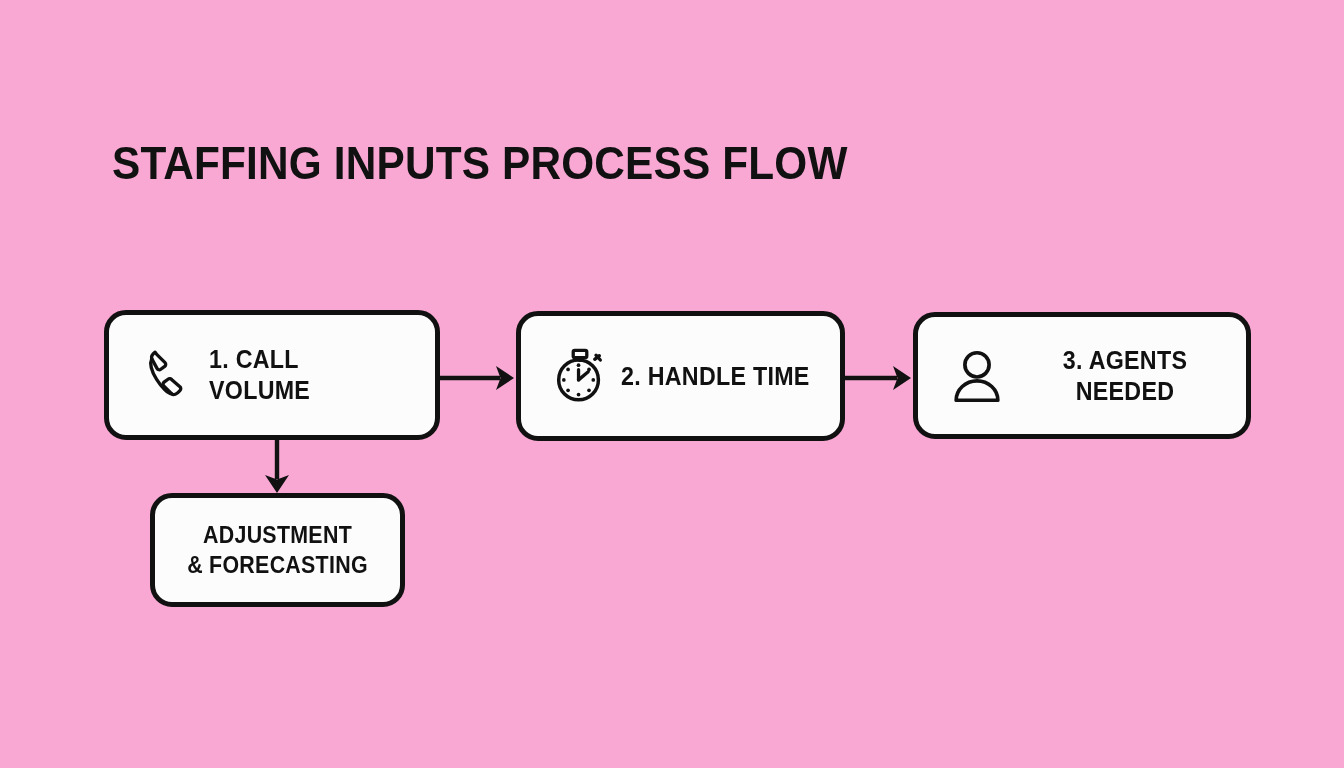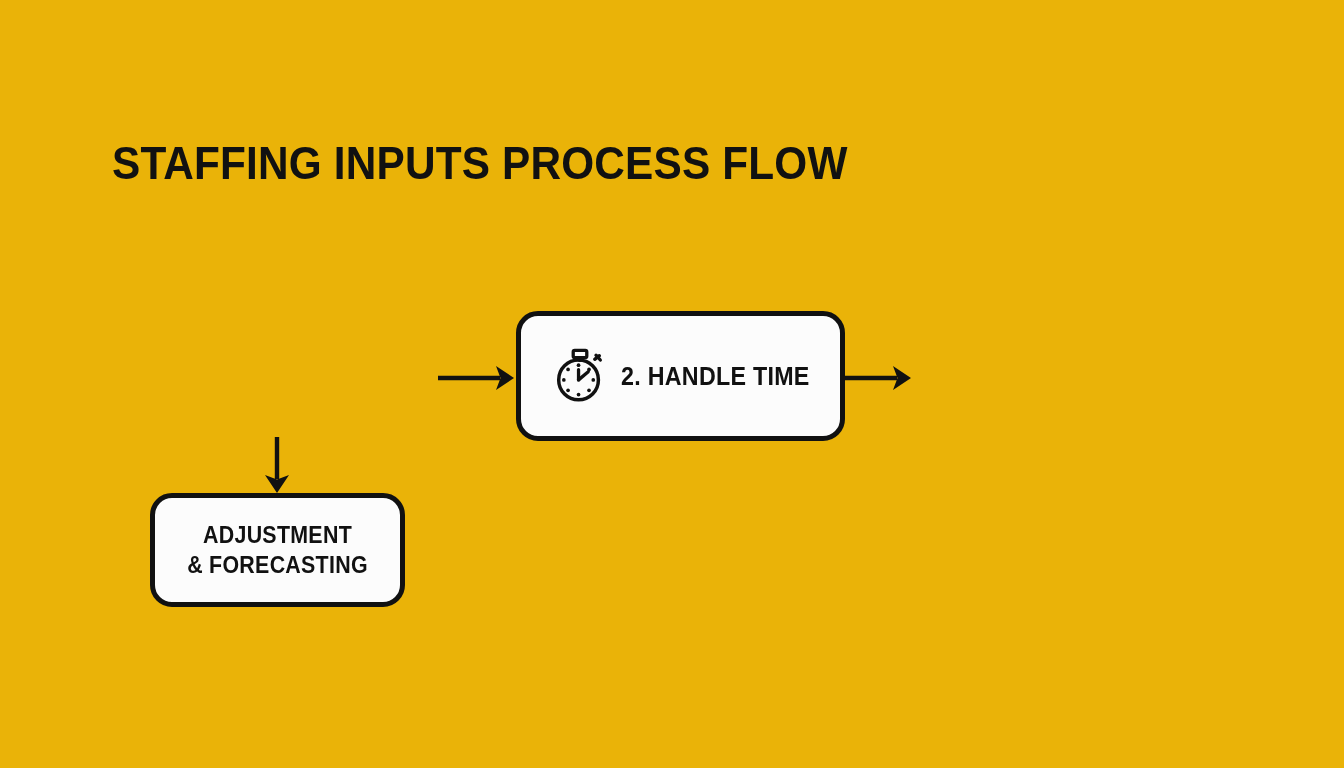--- a/index.html
+++ b/index.html
@@ -12,21 +12,21 @@
     height: 768px;
     background: #fcfcfc;
     font-family: "Liberation Sans", "DejaVu Sans", sans-serif;
     overflow: hidden;
     position: relative;
   }
   #canvas {
     position: relative;
     width: 1344px;
     height: 768px;
-    background: #eab308;
+    background: #f9a8d4;
   }
 
   
   .diagram-title {
     position: absolute;
     left: 112px;
     top: 135px;
     font-size: 46px;
     line-height: 56px;
     font-weight: 700;
@@ -113,20 +113,43 @@
   #arrow-2 { left: 843px; top: 358px; width: 74px; height: 40px; }
   #arrow-3 { left: 256px; top: 437px; width: 42px; height: 60px; }
 </style>
 </head>
 <body>
 
 <div id="canvas">
 
   <div class="diagram-title">STAFFING INPUTS PROCESS FLOW</div>
 
+  <div class="node" id="node-call-volume">
+    <div class="node-inner">
+      <span class="node-icon">
+        <svg viewBox="0 0 64 64" xmlns="http://www.w3.org/2000/svg">
+          <g transform="rotate(8 32 32)">
+            <path d="M15.5 10.5 C13.2 12.8 12.0 15.2 13.0 17.6
+                     L20.0 27.0 C20.9 28.2 22.7 28.3 23.8 27.2
+                     L27.4 23.6 C28.5 22.5 28.4 20.7 27.2 19.8
+                     L17.8 12.8 C16.9 12.1 16.1 11.2 15.5 10.5 Z" fill="none" stroke="#111111" stroke-width="3.4" stroke-linejoin="round" stroke-linecap="round"></path>
+            <path d="M36.6 36.4 C35.5 35.3 33.7 35.2 32.6 36.3
+                     L29.0 39.9 C27.9 41.0 28.0 42.8 29.2 43.7
+                     L38.6 50.7 C39.8 51.6 42.2 51.0 44.5 48.7
+                     C46.8 46.4 47.4 44.0 46.5 42.8 Z" fill="none" stroke="#111111" stroke-width="3.4" stroke-linejoin="round" stroke-linecap="round"></path>
+            <path d="M13.0 17.6 C11.5 22.8 15.0 31.0 21.0 38.2
+                     C27.5 46.0 35.0 51.0 38.6 50.7" fill="none" stroke="#111111" stroke-width="3.4" stroke-linejoin="round" stroke-linecap="round"></path>
+            <path d="M15.5 10.5 C20.0 7.0 25.5 5.5 30.0 7.0" fill="none" stroke="#fcfcfc" stroke-width="0"></path>
+            <path d="M46.5 42.8 L52.0 37.0" fill="none" stroke="#fcfcfc" stroke-width="0"></path>
+          </g>
+        </svg>
+      </span>
+      <span class="node-label">1. CALL VOLUME</span>
+    </div>
+  </div>
 
   <div class="node" id="node-handle-time">
     <div class="node-inner">
       <span class="node-icon">
         <svg viewBox="0 0 64 64" xmlns="http://www.w3.org/2000/svg">
 
           <rect x="25" y="5.5" width="14" height="7.5" rx="1.6" fill="none" stroke="#111111" stroke-width="3.4"></rect>
           <line x1="32" y1="13" x2="32" y2="17.5" stroke="#111111" stroke-width="3.4" stroke-linecap="butt"></line>
 
           <line x1="47.2" y1="14.8" x2="52.0" y2="11.0" stroke="#111111" stroke-width="3.4" stroke-linecap="round"></line>
@@ -144,20 +167,32 @@
           <circle cx="19.7" cy="25.2" r="1.9" fill="#111111"></circle>
 
           <line x1="30.5" y1="36" x2="30.5" y2="25.5" stroke="#111111" stroke-width="3.4" stroke-linecap="round"></line>
           <line x1="30.5" y1="36" x2="40.5" y2="27.5" stroke="#111111" stroke-width="3.4" stroke-linecap="round"></line>
         </svg>
       </span>
       <span class="node-label">2. HANDLE TIME</span>
     </div>
   </div>
 
+  <div class="node" id="node-agents-needed">
+    <div class="node-inner">
+      <span class="node-icon">
+        <svg viewBox="0 0 64 64" xmlns="http://www.w3.org/2000/svg">
+          <circle cx="32" cy="20.5" r="12.5" fill="none" stroke="#111111" stroke-width="3.8"></circle>
+          <path d="M10.5 57 A21.5 20 0 0 1 53.5 57 Z" fill="none" stroke="#111111" stroke-width="3.8" stroke-linejoin="round"></path>
+        </svg>
+      </span>
+      <span class="node-label centered">3. AGENTS
+NEEDED</span>
+    </div>
+  </div>
 
   <div class="node" id="node-adjustment">
     <div class="node-inner">
       <span class="node-label centered">ADJUSTMENT
 &amp; FORECASTING</span>
     </div>
   </div>
 
   <div class="connector" id="arrow-1">
     <svg viewBox="0 0 82 40" width="82" height="40" xmlns="http://www.w3.org/2000/svg">

